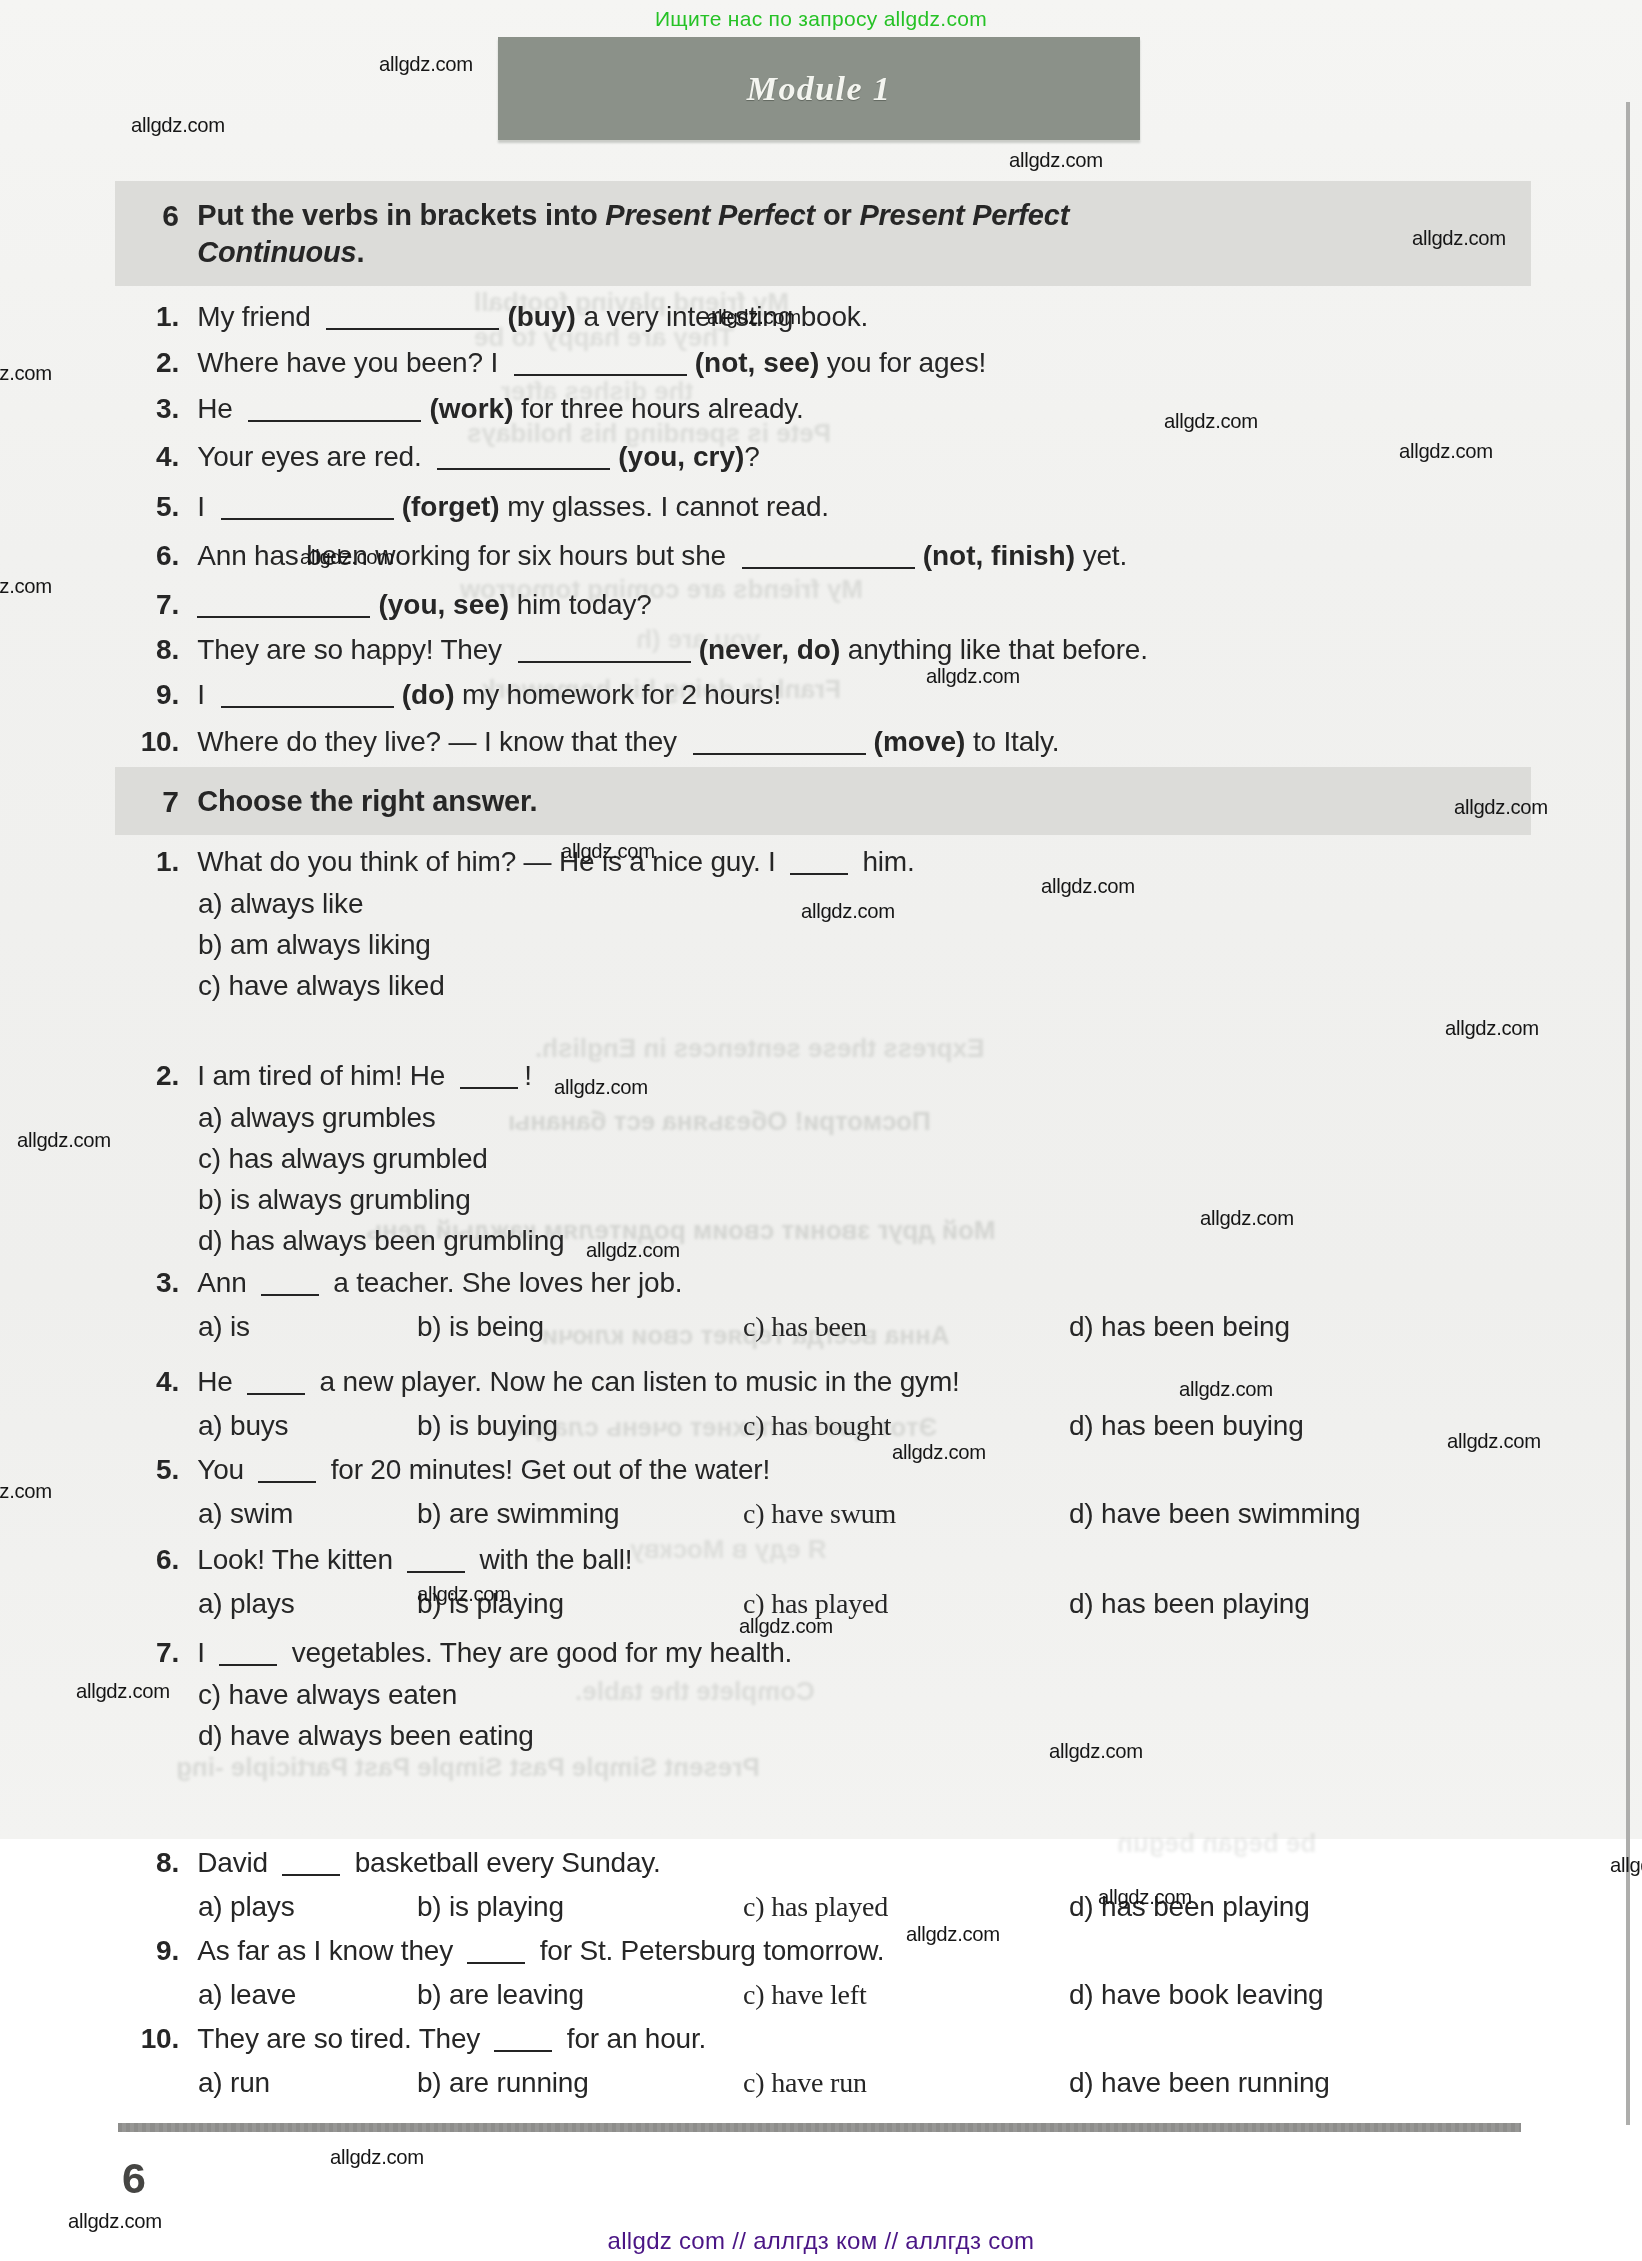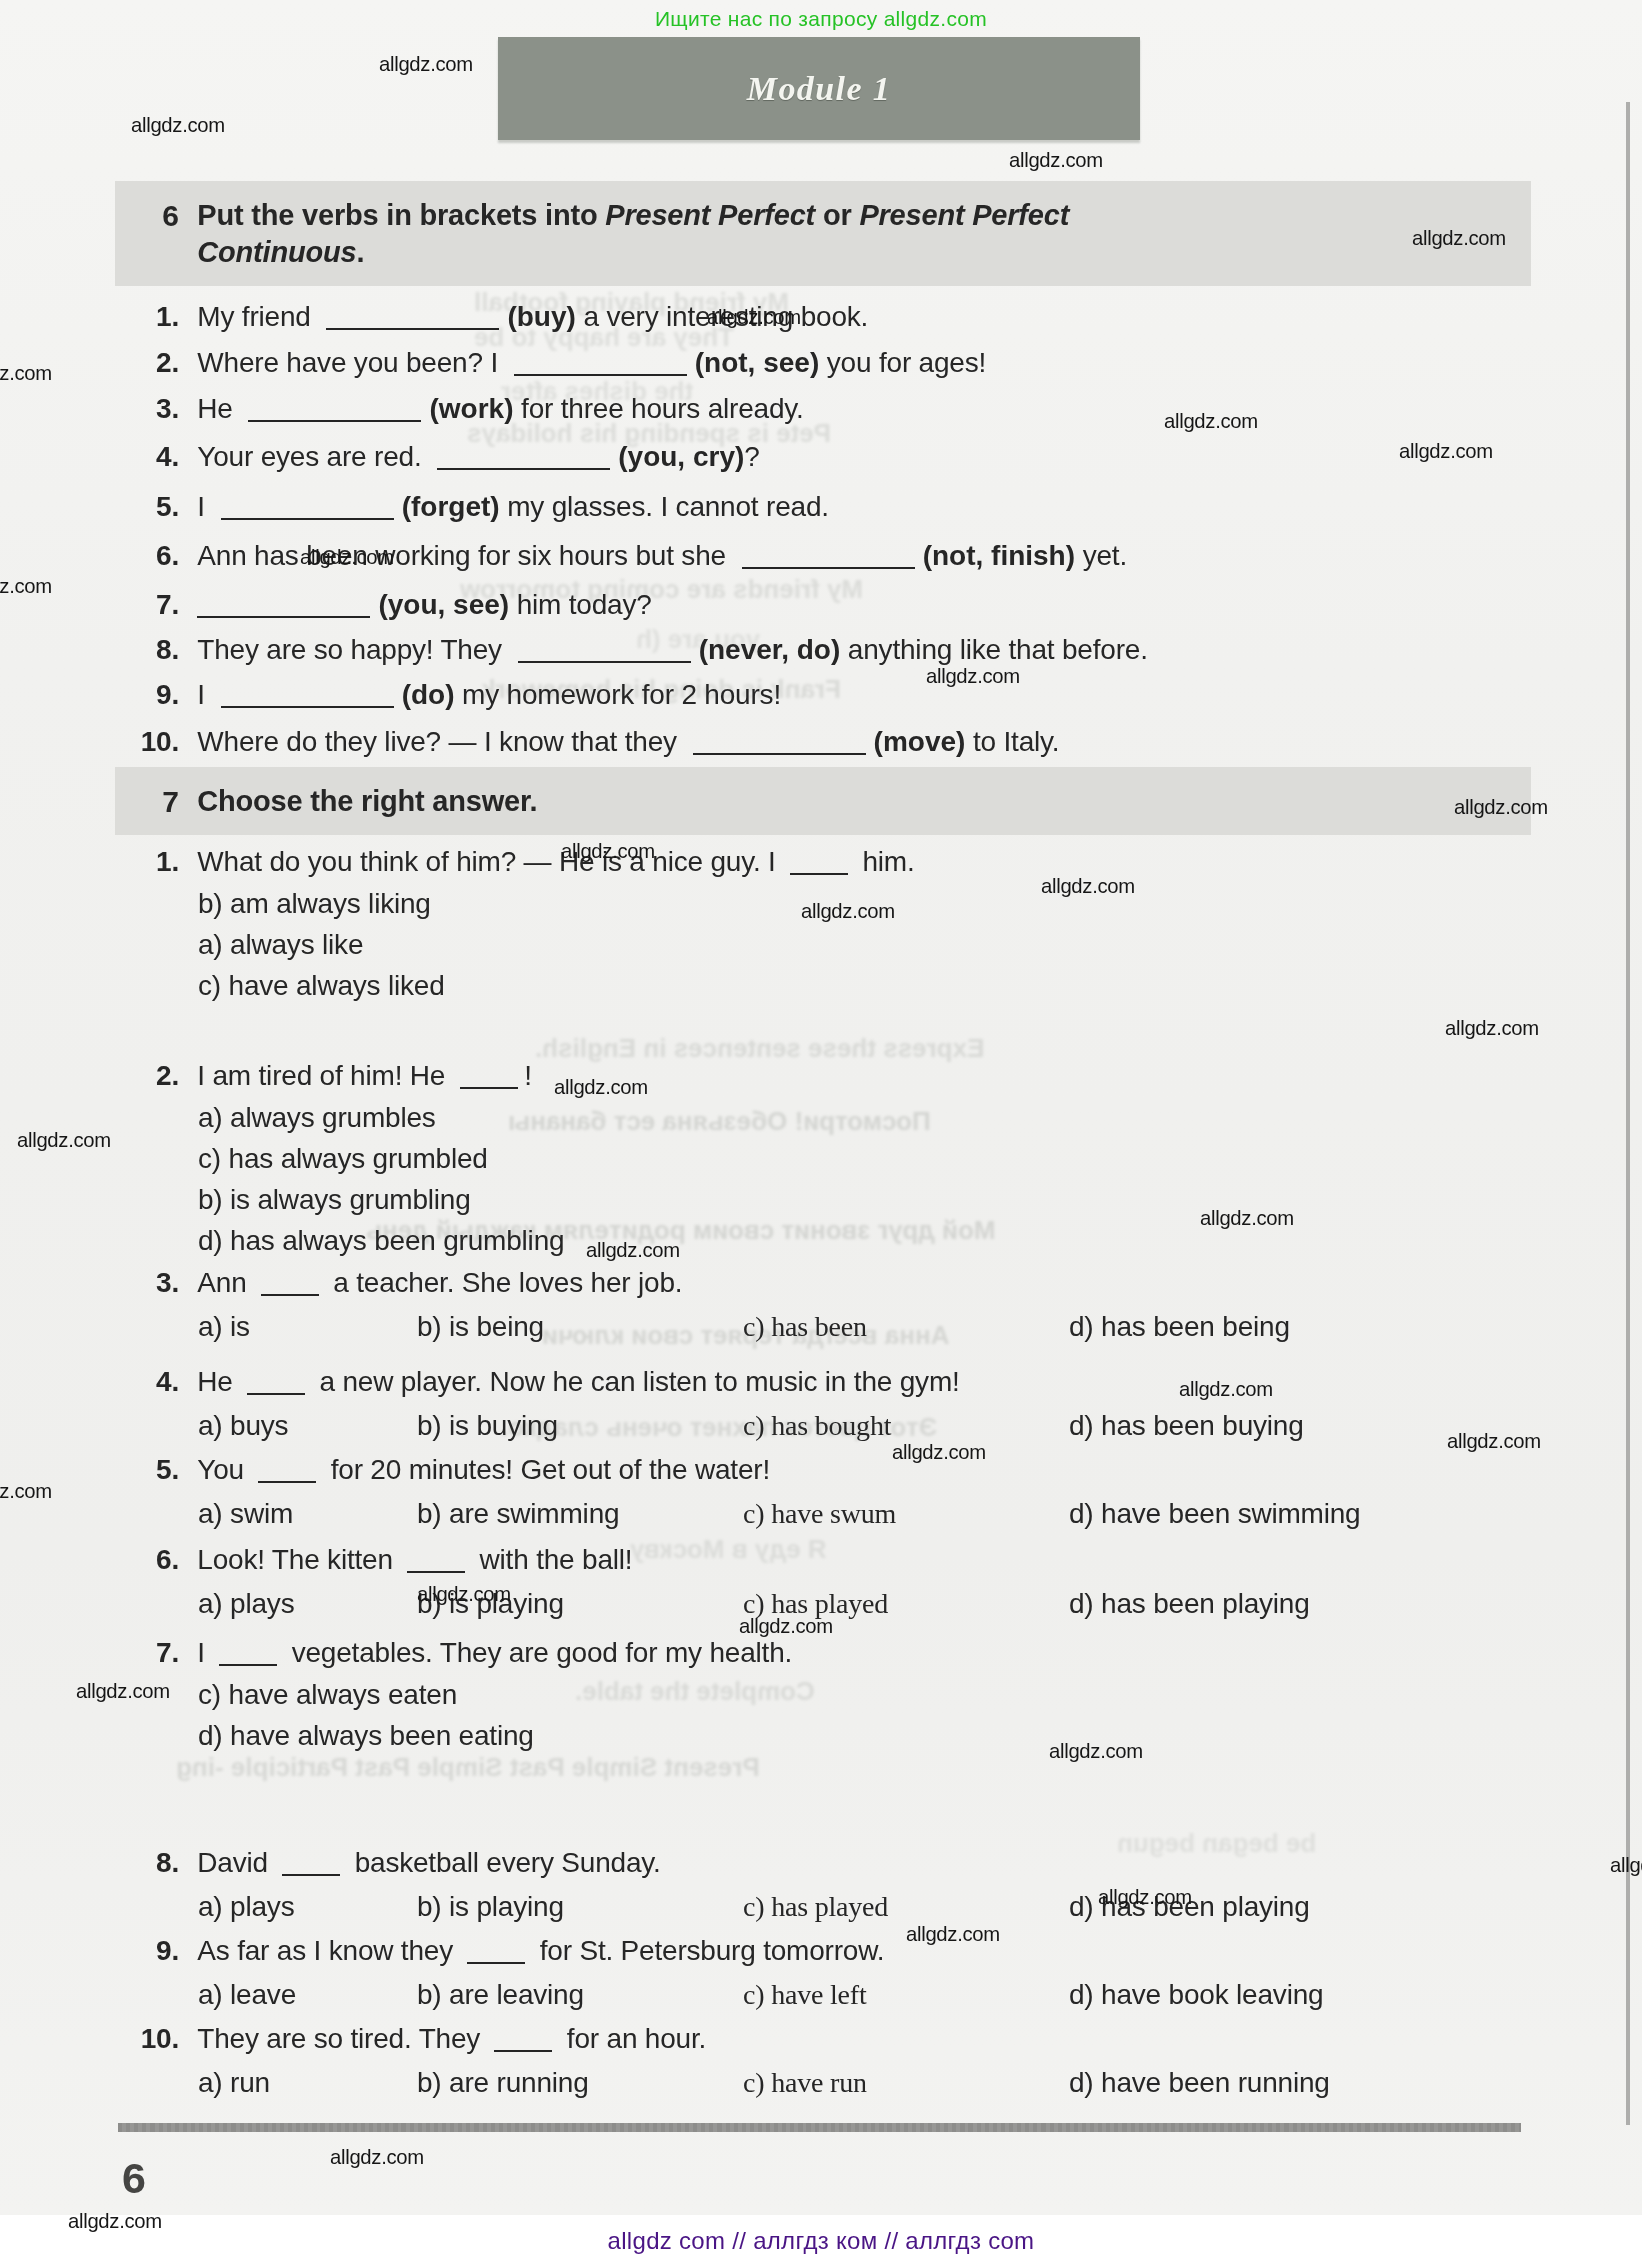--- a/index.html
+++ b/index.html
@@ -5,21 +5,21 @@
   html, body { margin:0; padding:0; }
   body {
     width:1642px; height:2261px; position:relative; overflow:hidden;
     background:#ffffff;
     font-family:"Liberation Sans", sans-serif;
     color:#262626;
     -webkit-font-smoothing:antialiased;
   }
   
   .scan {
-    position:absolute; left:0; top:0; width:1642px; height:2215px;
+    position:absolute; left:0; top:0; width:1642px; height:1839px;
     background:linear-gradient(180deg,#f5f5f3 0%, #f1f1ef 30%, #efefed 70%, #f3f3f1 100%);
   }
   .banner {
     position:absolute; left:0; top:6.8px; width:100%;
     text-align:center; font-size:21px; letter-spacing:0.3px;
   }
   .module-box {
     position:absolute; left:498px; top:37px; width:642px; height:103px;
     display:flex; align-items:center; justify-content:center;
     box-shadow:0 2.7px 2px rgba(120,125,118,0.35);
@@ -184,22 +184,22 @@
     <div class="btitle">Choose the right answer.</div>
   </div>
 
   <div id="ex7-questions">
       <div class="q" style="top: 846px;">
         <div class="qline">
           <span class="num">1.</span>
           <div class="qbody">What do you think of him? — He is a nice guy. I <span class="bl bl7"></span> him.</div>
         </div>
         <div class="opts opts-stacked">
+          <div class="opt">a) always like</div>
           <div class="opt">b) am always liking</div>
-          <div class="opt">a) always like</div>
           <div class="opt">c) have always liked</div>
         </div>
       </div>
       <div class="q" style="top: 1060px;">
         <div class="qline">
           <span class="num">2.</span>
           <div class="qbody">I am tired of him! He <span class="bl bl7"></span>!</div>
         </div>
         <div class="opts opts-stacked">
           <div class="opt">a) always grumbles</div>

